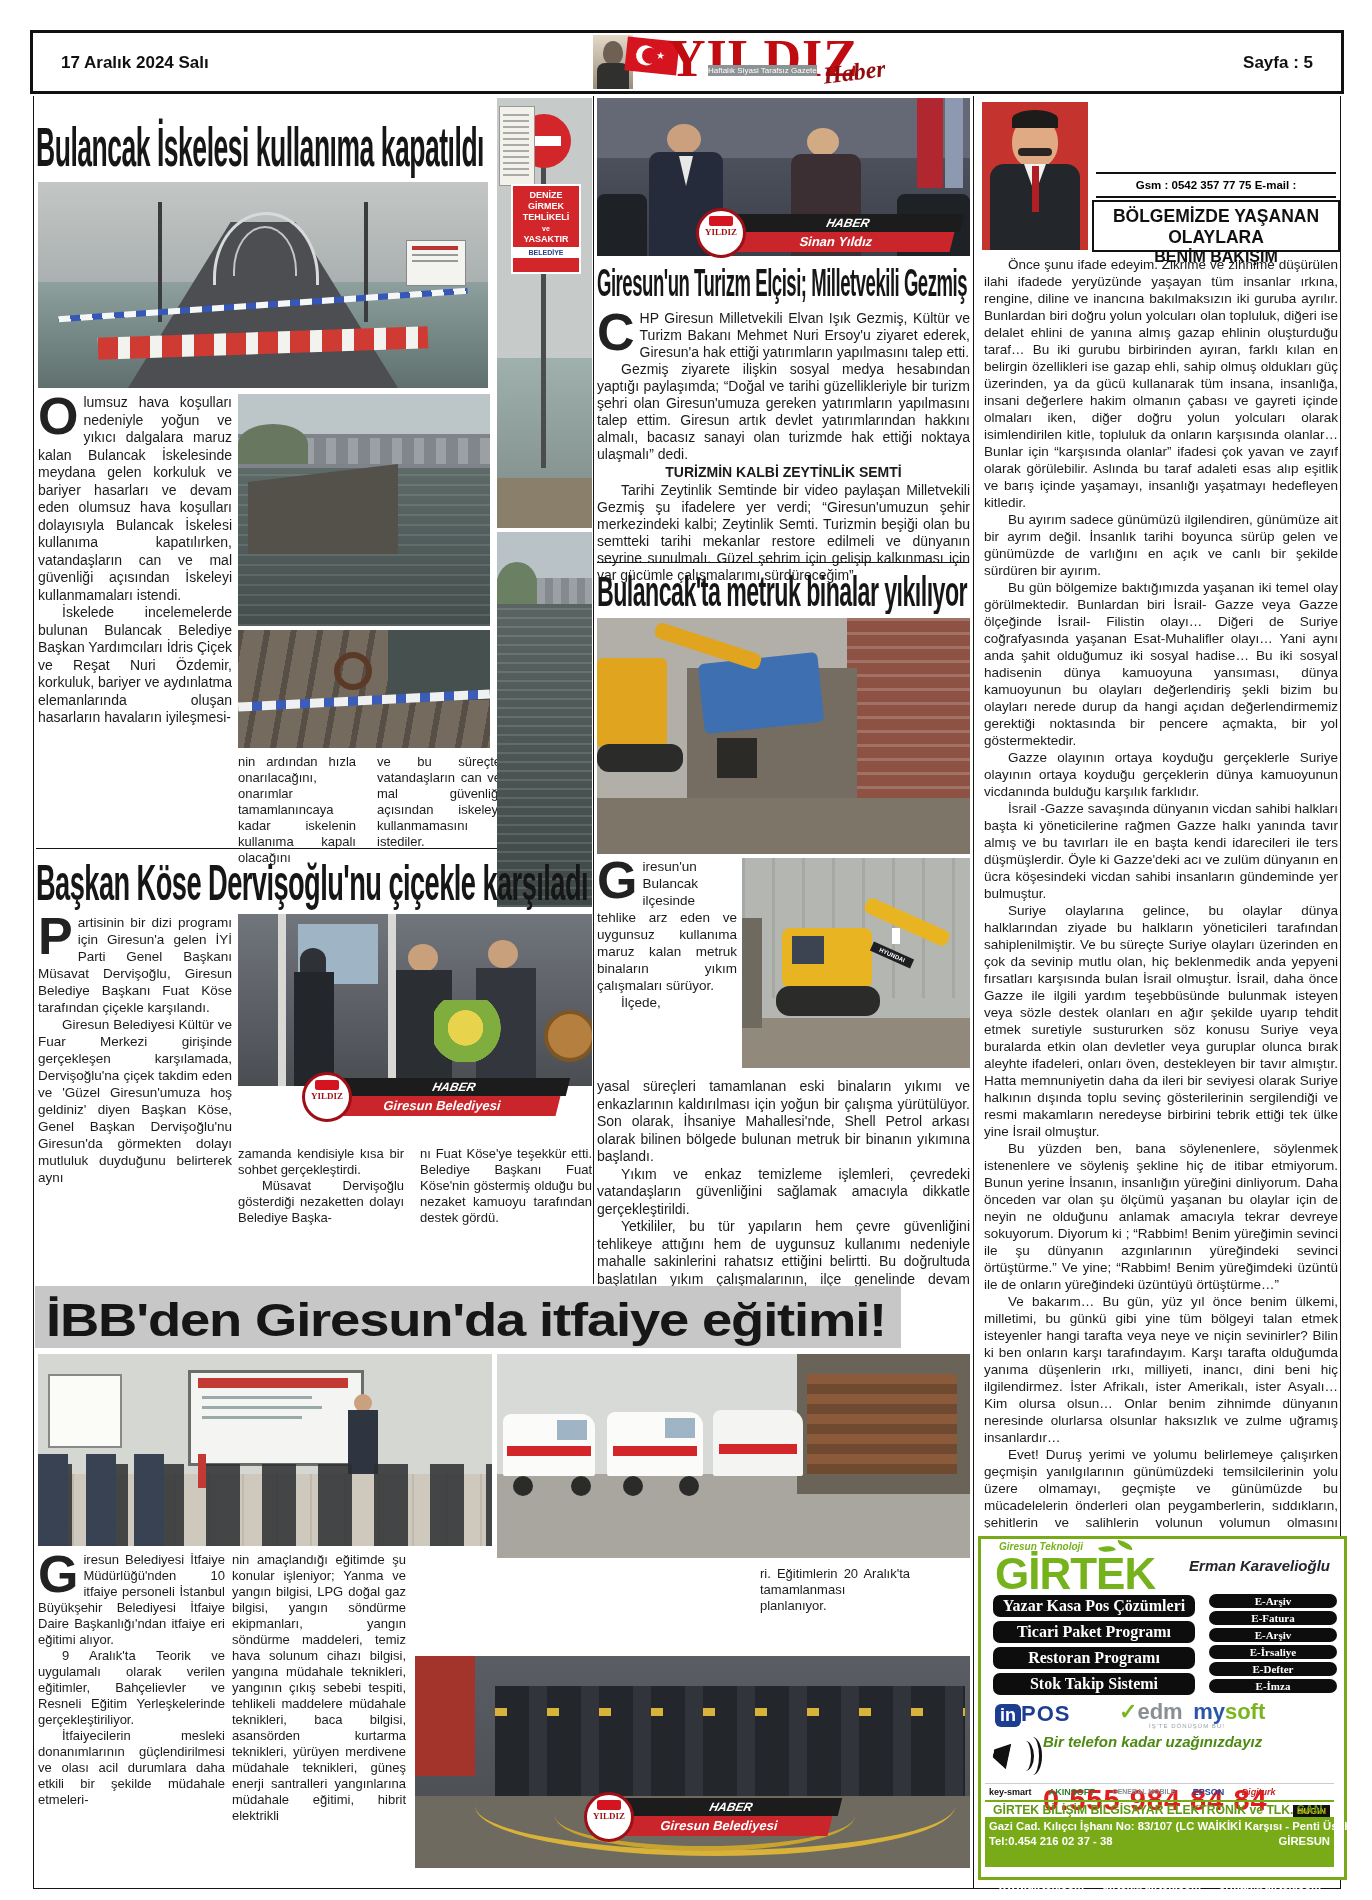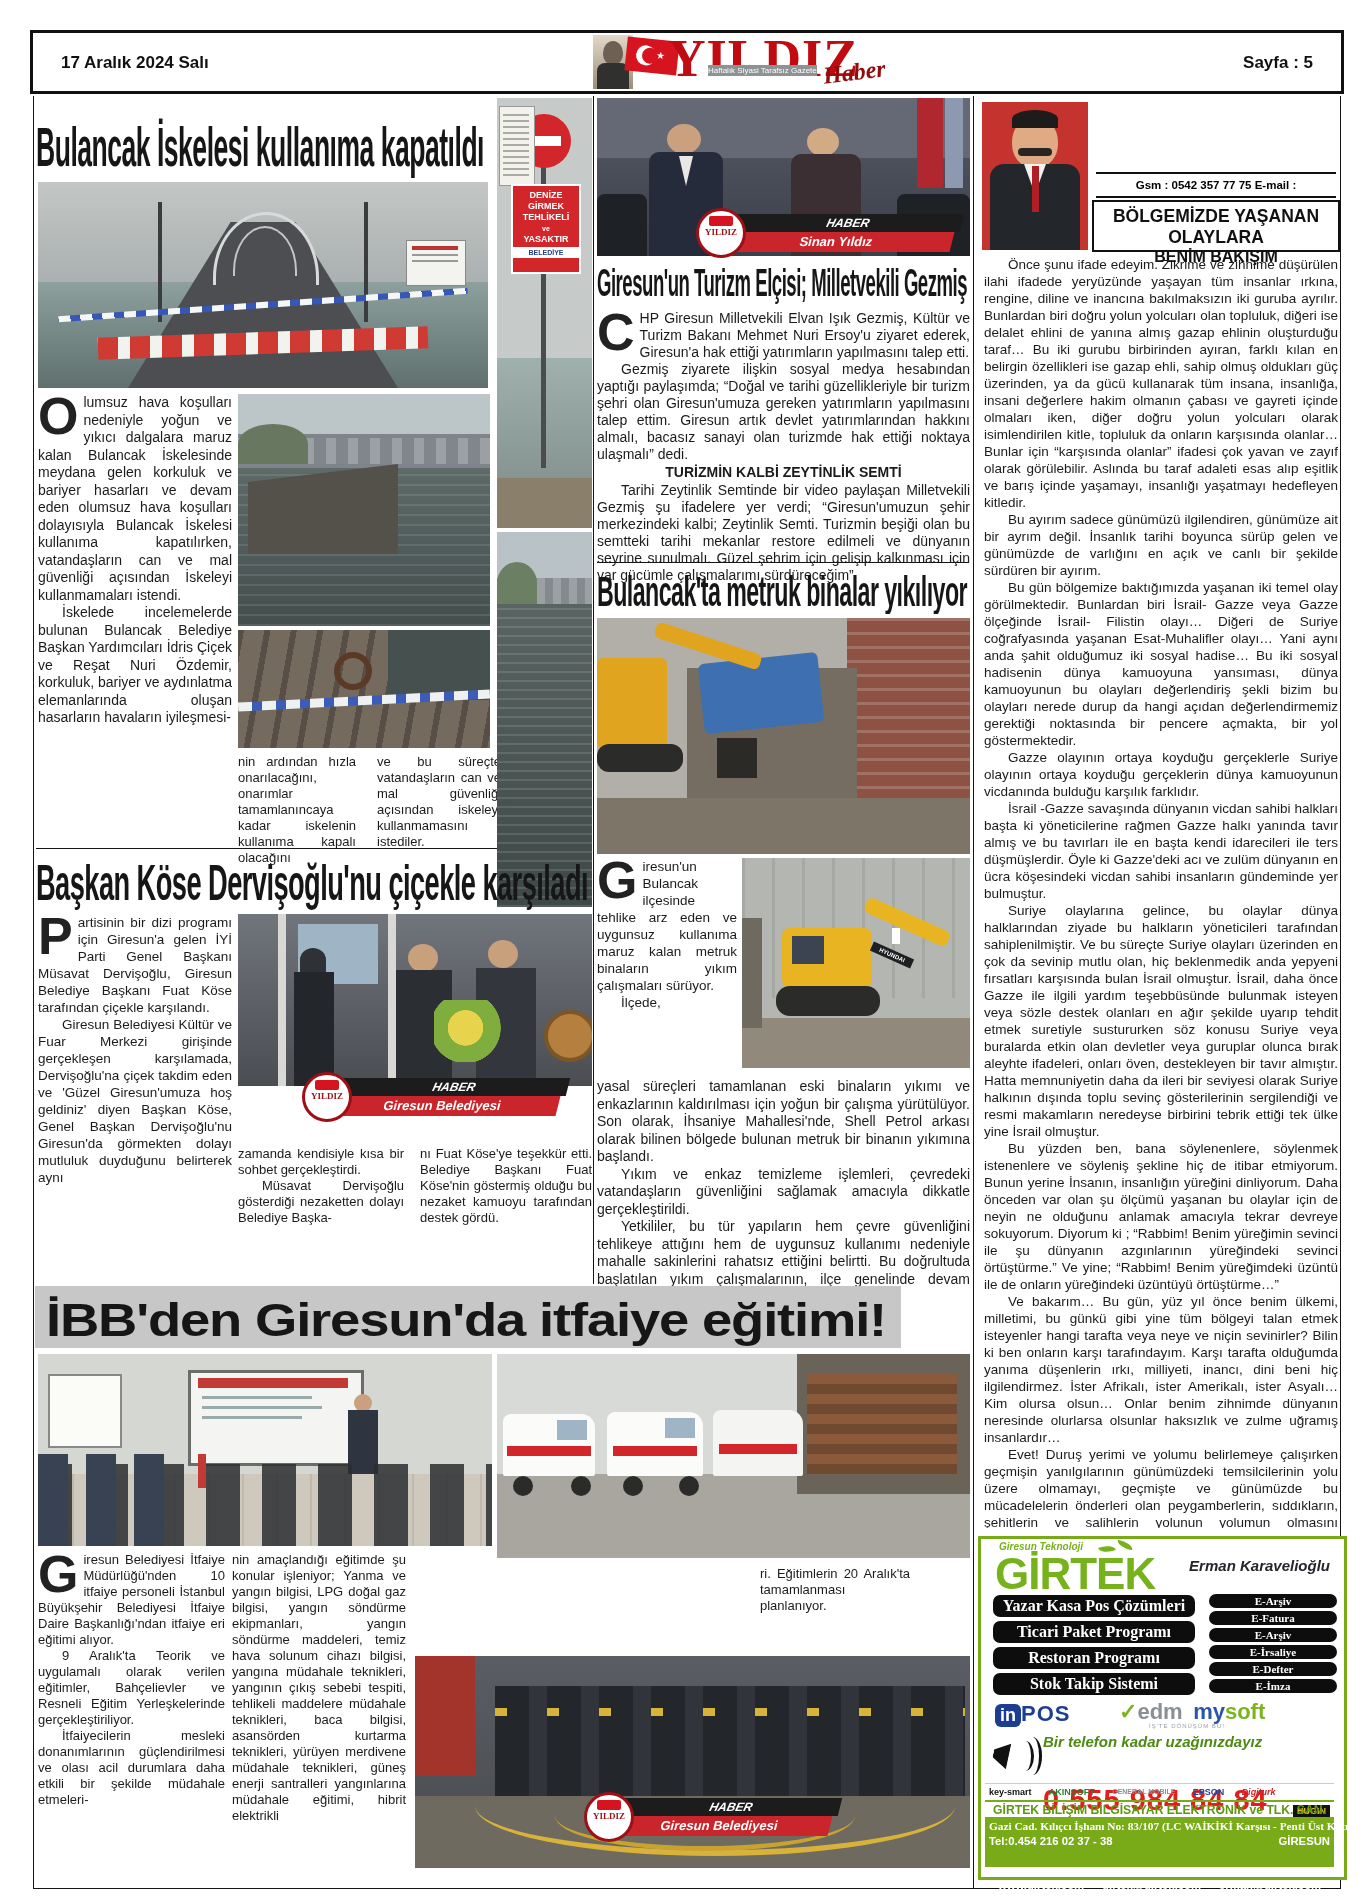--- a/index.html
+++ b/index.html
@@ -418,21 +418,21 @@
     <div class="brandrow">
       <span style="color:#111;">key-smart</span>
       <span style="color:#2e7d32;">AKINSOFT</span>
       <span style="color:#8a8f93;font-size:7px;">GENERAL MOBILE</span>
       <span style="color:#20469b;">EPSON</span>
       <span style="color:#c9252b;font-style:italic;">Digiturk</span>
       <span style="background:#111;color:#f2c21d;padding:1px 4px;margin-top:39px;">HUGIN</span>
     </div>
     <div class="gt-company">GİRTEK BİLİŞİM BİLGİSAYAR ELEKTRONİK ve TLK. SAN. TİC. LTD. ŞTİ.</div>
     <div class="gt-addr">
-      <div style="white-space:nowrap;font-family:Liberation Serif, serif;">Gazi Cad. Kılıçcı İşhanı No: 83/107 (LC WAİKİKİ Karşısı - Penti Üst Katı)</div>
+      <div style="white-space:nowrap;">Gazi Cad. Kılıçcı İşhanı No: 83/107 (LC WAİKİKİ Karşısı - Penti Üst Katı)</div>
       <div style="display:flex;justify-content:space-between;">
         <span>Tel:0.454 216 02 37 - 38</span>
         <span>GİRESUN</span>
       </div>
       <div style="display:flex;justify-content:center;gap:18px;margin-top:29px;">
         <span>www.girtek.com</span>
         <span>girtek@girtek.com</span>
         <span>erman@girtek.com</span>
       </div>
     </div>

